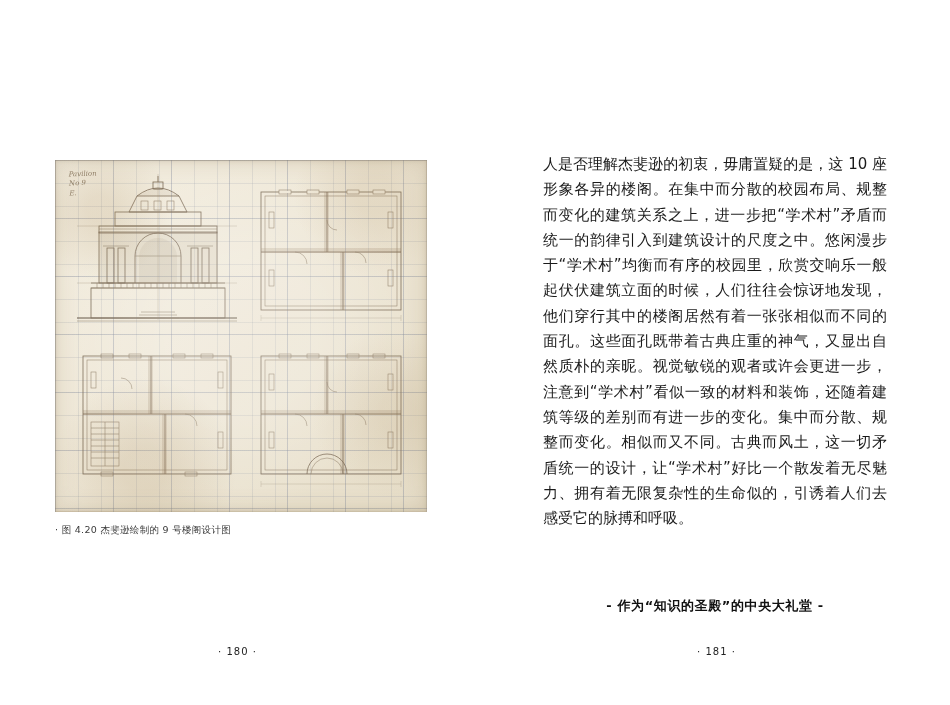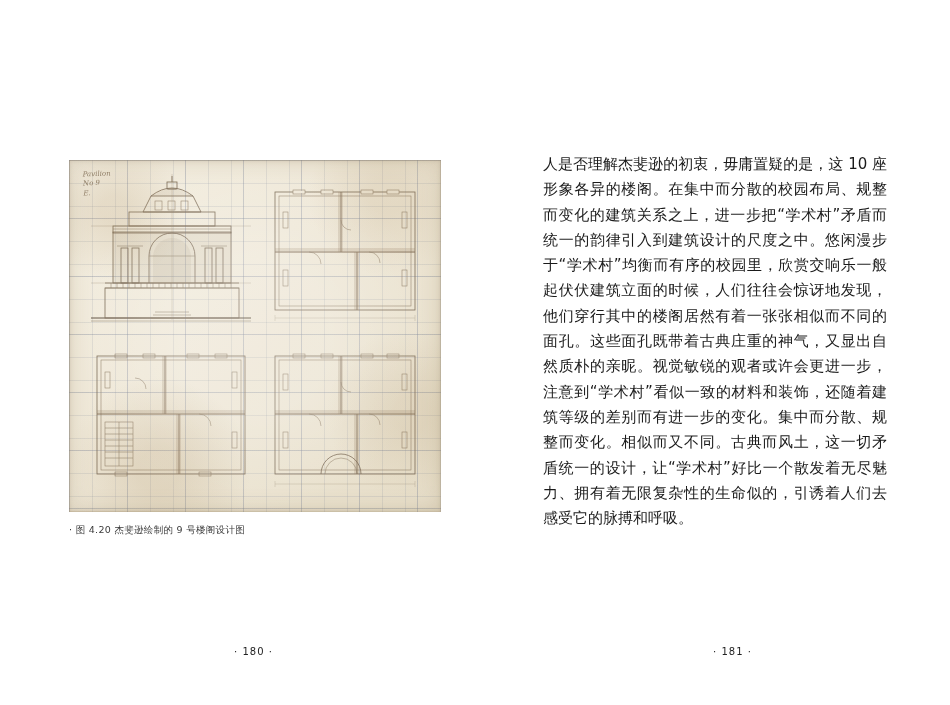--- a/index.html
+++ b/index.html
@@ -25,21 +25,21 @@
     position: relative;
     height: 100%;
     box-sizing: border-box;
   }
   .page-left  { width: 475px; }
   .page-right { width: 475px; }
 
   
   .figure-wrap {
     position: absolute;
-    left: 69px;
+    left: 55px;
     top: 160px;
     width: 372px;
   }
   .figure-plate {
     position: relative;
     width: 372px;
     height: 352px;
     background:
       linear-gradient(135deg, #f4efe2 0%, #efe8d8 40%, #eae2cf 75%, #e6ddc8 100%);
     box-shadow: 0 0 0 1px #ded4bf inset;
@@ -136,21 +136,20 @@
   
   .folio {
     position: absolute;
     bottom: 48px;
     width: 100%;
     text-align: center;
     font-size: 10px;
     color: #222;
     letter-spacing: 1px;
     font-family: "DejaVu Sans", "Liberation Sans", sans-serif;
-    padding-left: 16px;
   }
   .folio-left  { left: 0; }
   .folio-right { left: 4px; margin-top: 20px; }
 </style>
 </head>
 <body>
 
 <div class="spread">
 
   <div class="page page-left">
@@ -381,19 +380,20 @@
     </div>
 
     <div class="folio folio-left">· 180 ·</div>
   </div>
 
   <div class="page page-right">
 
     <div class="text-col">
       <p class="para">人是否理解杰斐逊的初衷，毋庸置疑的是，这 10 座形象各异的楼阁。在集中而分散的校园布局、规整而变化的建筑关系之上，进一步把“学术村”矛盾而统一的韵律引入到建筑设计的尺度之中。悠闲漫步于“学术村”均衡而有序的校园里，欣赏交响乐一般起伏伏建筑立面的时候，人们往往会惊讶地发现，他们穿行其中的楼阁居然有着一张张相似而不同的面孔。这些面孔既带着古典庄重的神气，又显出自然质朴的亲昵。视觉敏锐的观者或许会更进一步，注意到“学术村”看似一致的材料和装饰，还随着建筑等级的差别而有进一步的变化。集中而分散、规整而变化。相似而又不同。古典而风土，这一切矛盾统一的设计，让“学术村”好比一个散发着无尽魅力、拥有着无限复杂性的生命似的，引诱着人们去感受它的脉搏和呼吸。</p>
 
+      <h2 class="section-heading">- 作为“知识的圣殿”的中央大礼堂 -</h2>
 
     </div>
 
     <div class="folio folio-right">· 181 ·</div>
   </div>
 
 </div>
 
 </body></html>

